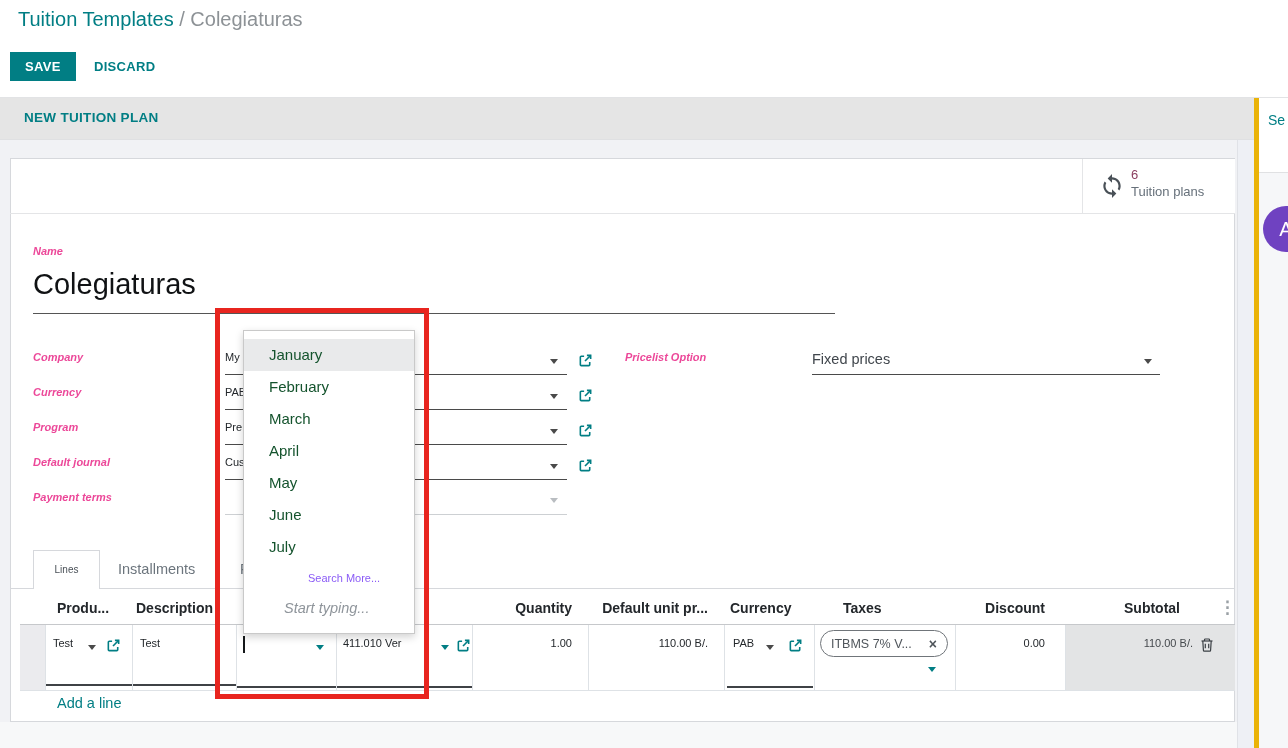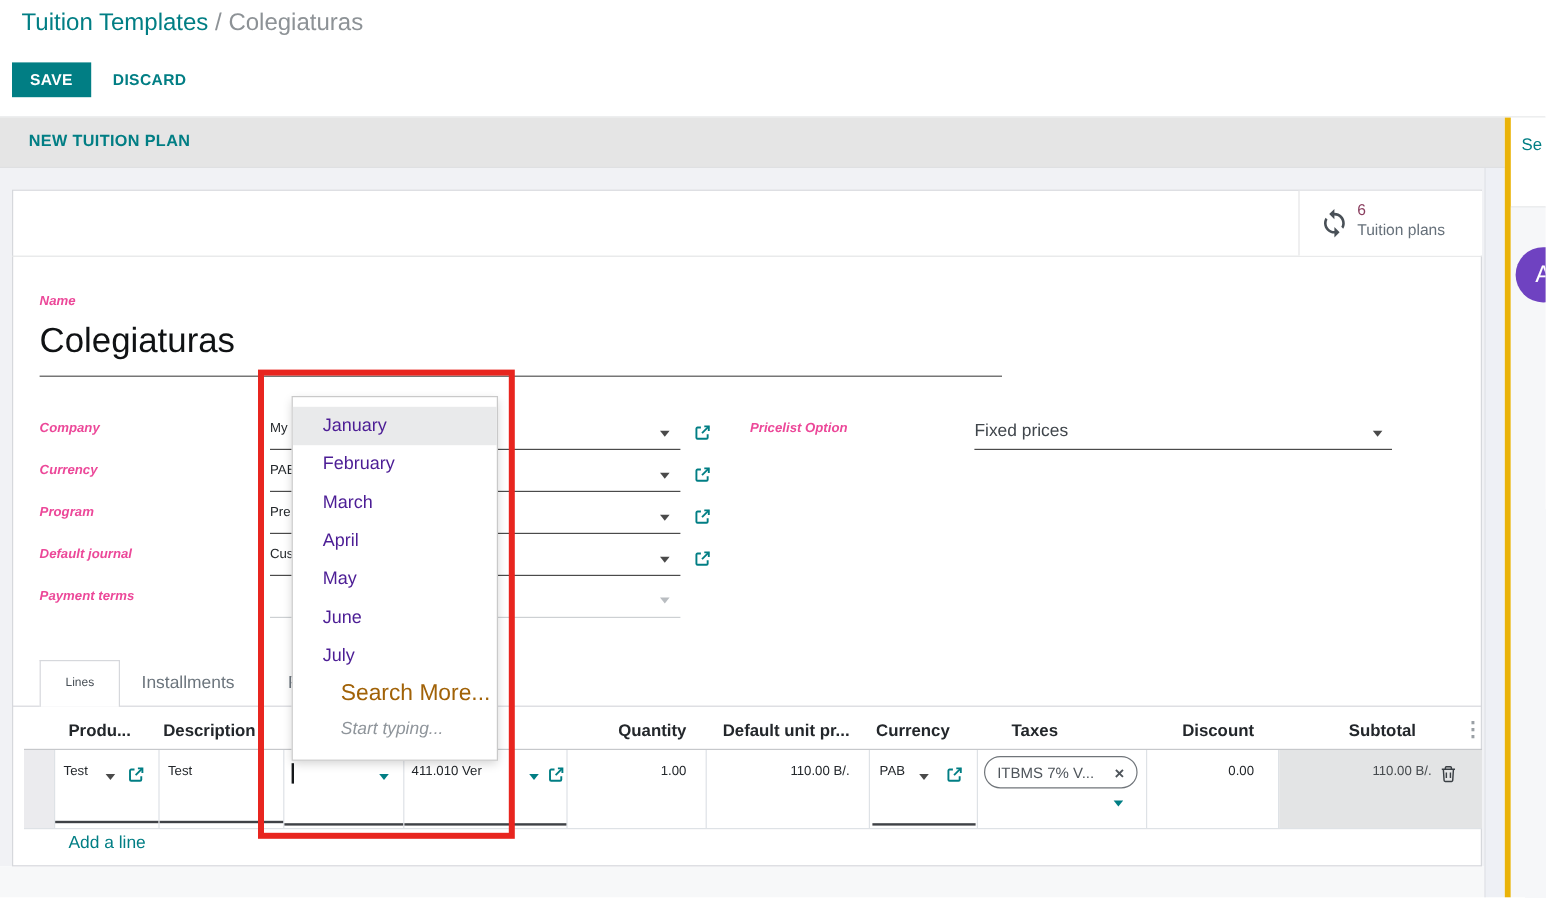--- a/index.html
+++ b/index.html
@@ -9,23 +9,23 @@
   .teal { color:#017e84; }
   .hline { position:absolute; background:#dee2e6; height:1px; }
   .vline { position:absolute; background:#dee2e6; width:1px; }
   .flabel { font-weight:600; font-size:11px; color:#ec4899;font-style:italic; }
   .caret { display:inline-block; width:0; height:0; border-left:4px solid transparent; border-right:4px solid transparent; border-top:5px solid #4a4a4a; }
   .caret.c-teal { border-top-color:#017e84; }
   .caret.c-gray { border-top-color:#b9bdc1; }
   .btn-save { background:#017e84; color:#fff; font-size:13px; font-weight:700; padding:7px 15px; border:none; letter-spacing:.3px; cursor:pointer; }
   .btn-discard { background:none; border:none; color:#017e84; font-size:13px; font-weight:700; letter-spacing:.3px; cursor:pointer; }
   .dd { position:absolute; left:243px; top:330px; width:172px; background:#fff; border:1px solid #c9c9c9; box-shadow:0 3px 8px rgba(0,0,0,.18); padding:8px 0 10px 0; z-index:20; }
-  .dd-item { font-size:15px; color:#4c1d95; line-height:32px; padding-left:25px; cursor:pointer; }
+  .dd-item { font-size:15px; color:#14532d; line-height:32px; padding-left:25px; cursor:pointer; }
   .dd-item.active { background:#e9eaeb; }
-  .dd-link { font-size:19px; color:#a16207; line-height:30px; padding-left:40px; cursor:pointer; }
+  .dd-link { font-size:11px; color:#8b5cf6; line-height:30px; padding-left:64px; cursor:pointer; }
   .dd-hint { font-size:14.5px; color:#8f959b; font-style:italic; line-height:30px; padding-left:40px; }
   .th { position:absolute; font-weight:700; font-size:14px; color:#23272b; top:600px; }
   .cellv { position:absolute; font-size:11px; color:#23272b; top:637px; }
   .num { text-align:right; }
   .dark-underline { position:absolute; background:#3f4246; height:2px; }
   .pill { position:absolute; left:820px; top:630px; width:128px; height:27px; border:1px solid #70757a; border-radius:14px; display:flex; align-items:center; padding:0 10px; background:#fff; }
   .pill .txt { font-size:12.5px; color:#4f555b; white-space:nowrap; overflow:hidden; }
   .pill .x { margin-left:auto; font-weight:700; font-size:14px; color:#4f555b; cursor:pointer; line-height:1; }
   .tab-txt { position:absolute; top:561px; font-size:14.5px; color:#6c757d; cursor:pointer; }
   .redbox { position:absolute; left:215px; top:308px; width:214px; height:391px; border:5px solid #e8251f; z-index:30; }

